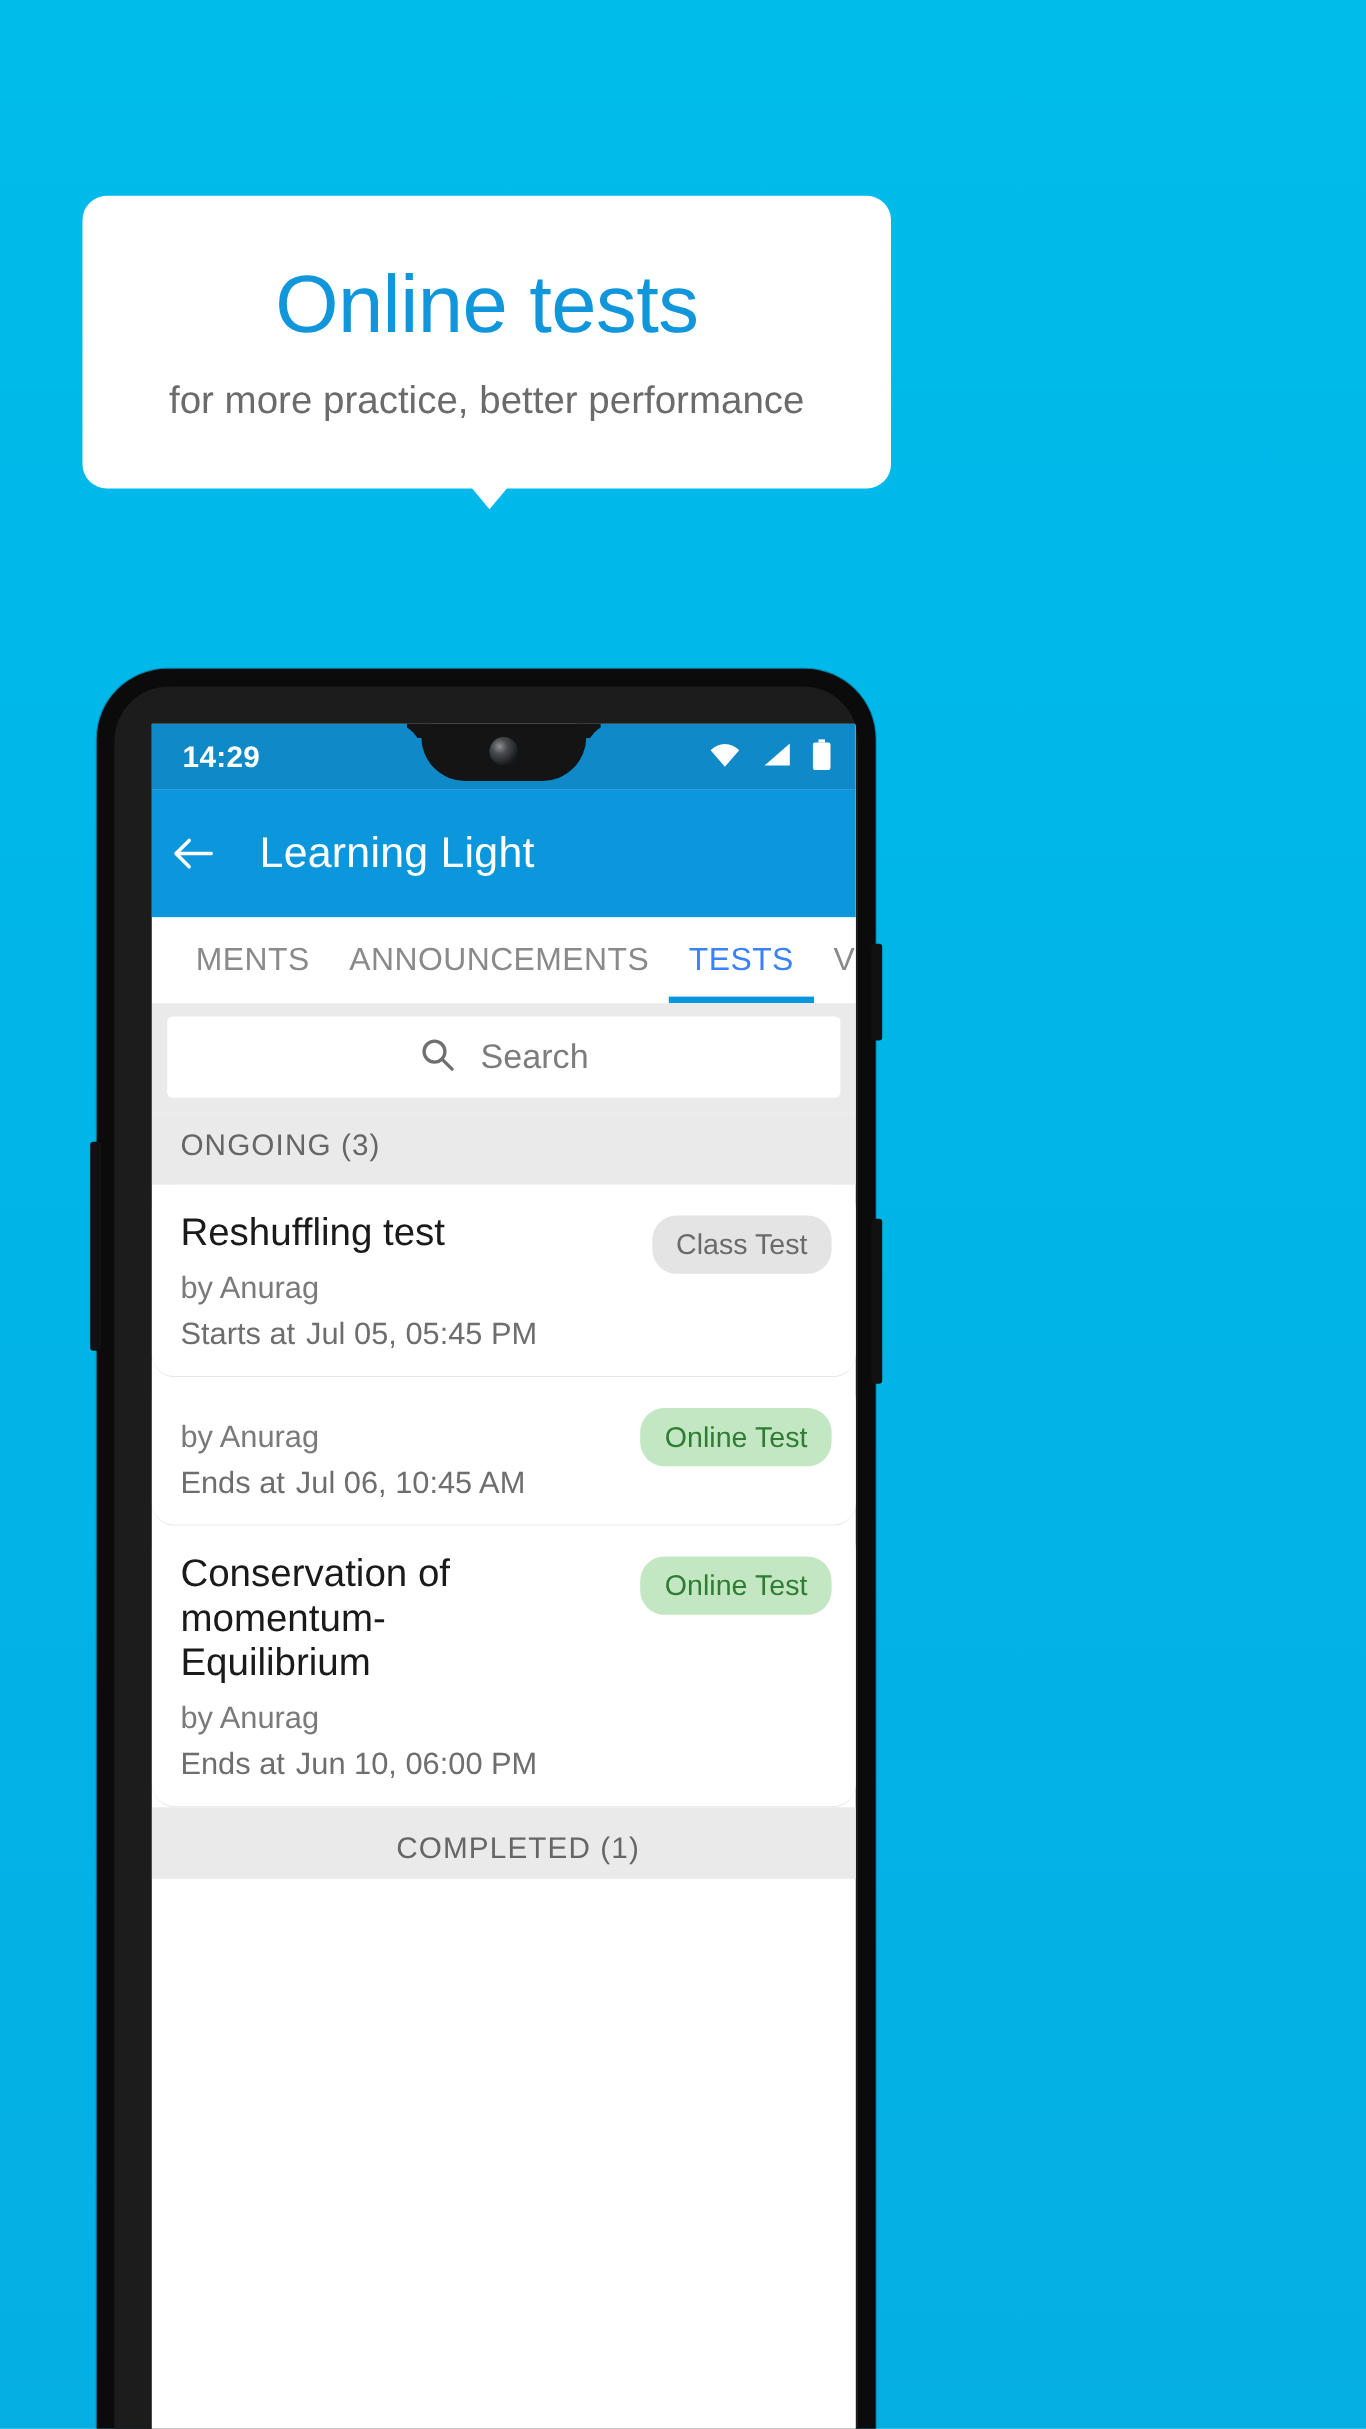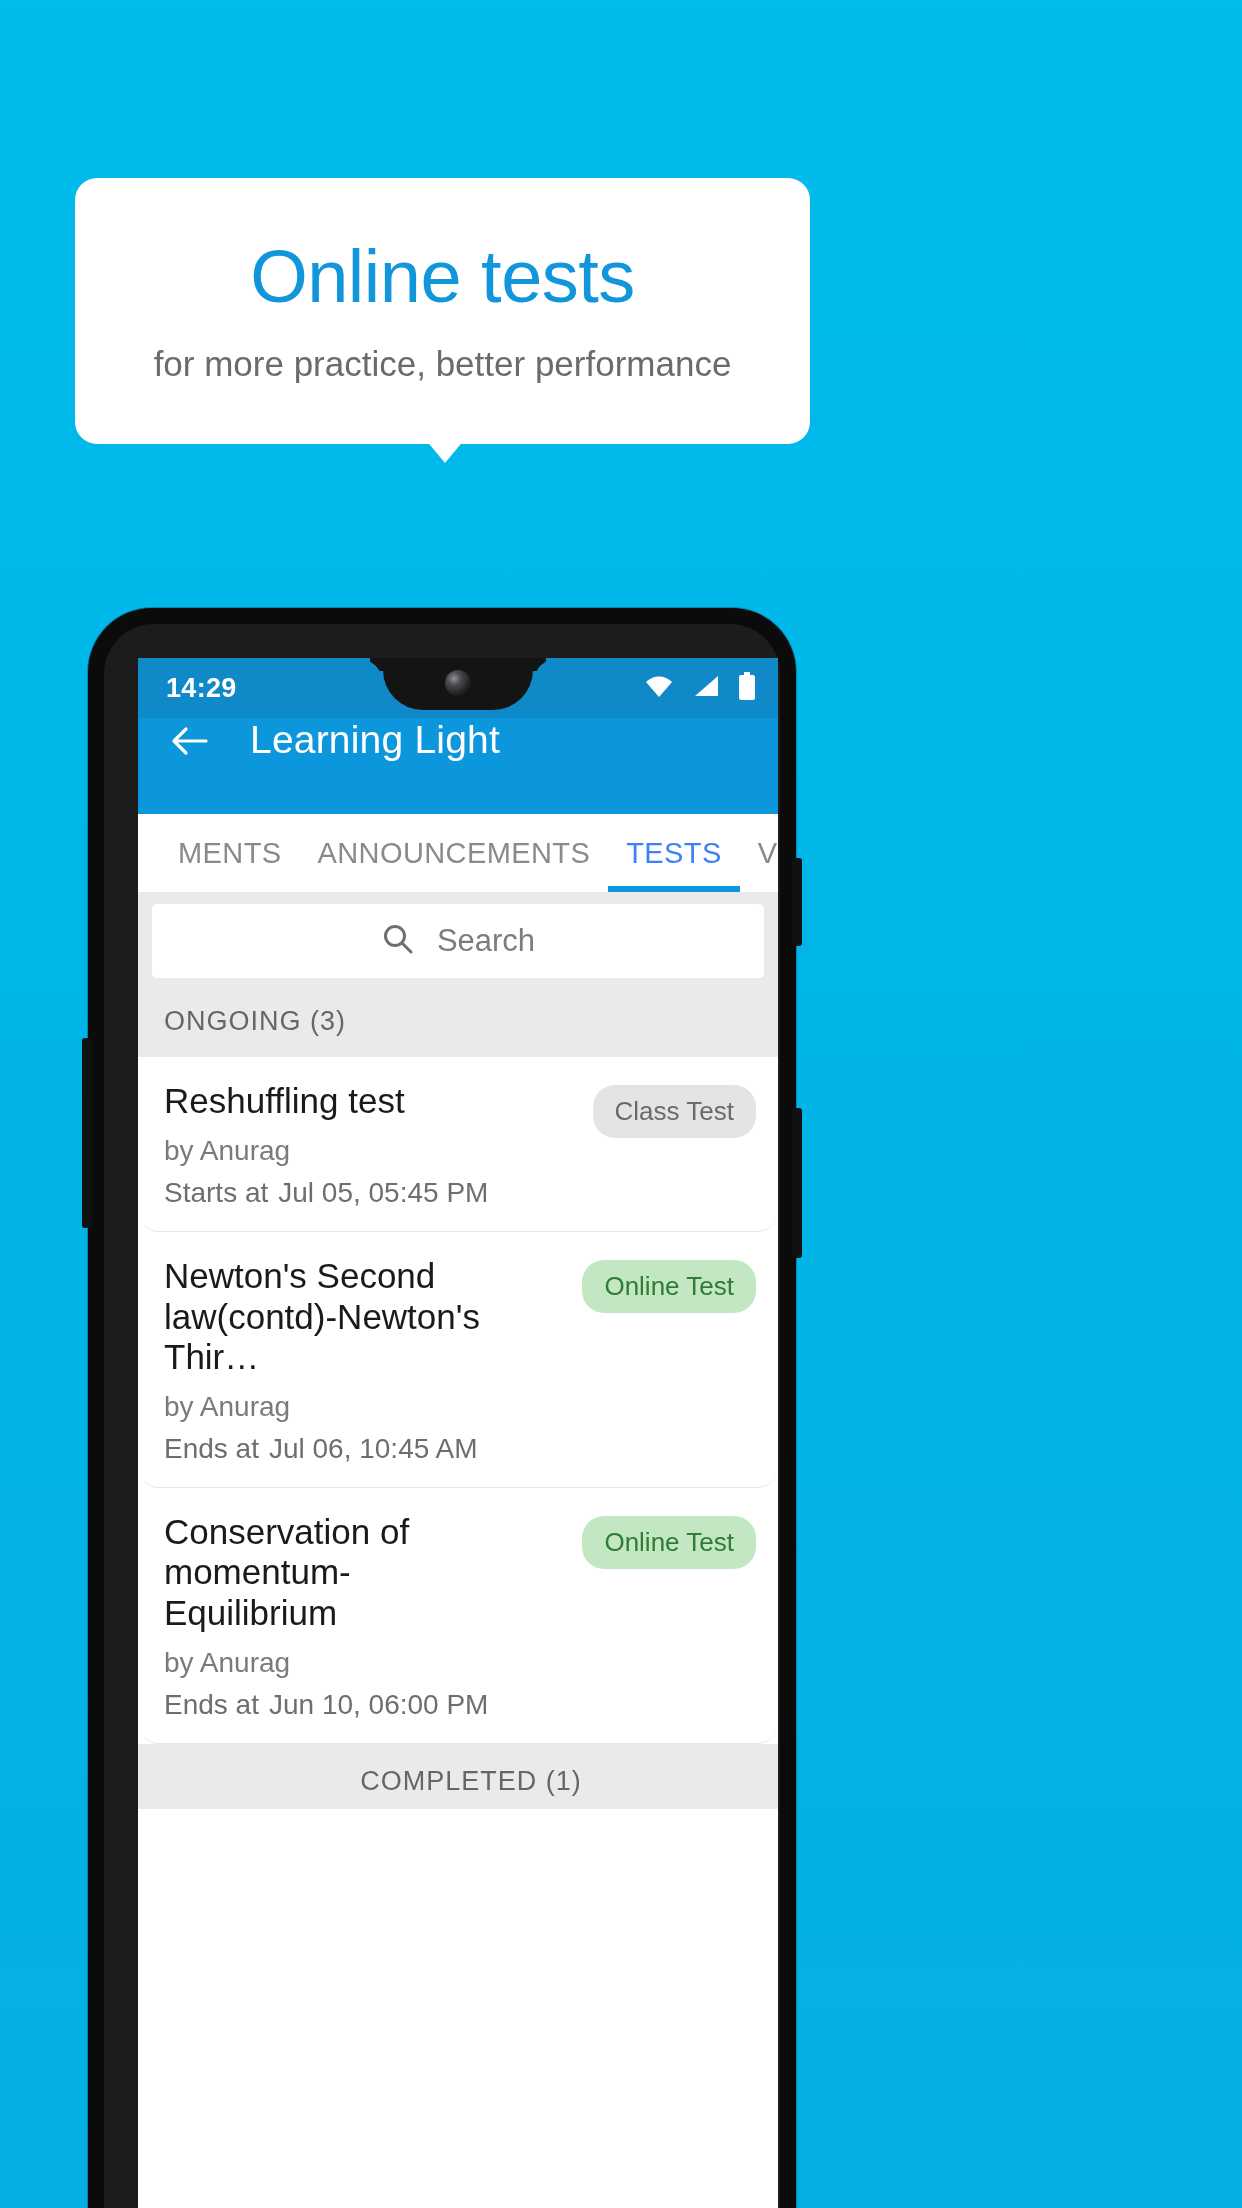--- a/index.html
+++ b/index.html
@@ -121,25 +121,25 @@
     position:absolute;
     left:50%; top:12px;
     transform:translateX(-50%);
     width:26px; height:26px;
     border-radius:50%;
     background:radial-gradient(circle at 35% 33%, #8f9094 0%, #4b4c50 28%, #1a1b1e 70%, #0a0a0c 100%);
   }
 
   
   .appbar {
-    height:96px;
+    height:116px;
     background:#0C97DC;
     display:flex;
-    align-items:flex-start;
-    padding-left:28px;
+    align-items:center;
+    padding-left:14px;
     color:#ffffff;
   }
   .back-arrow { width:46px; height:46px; flex:0 0 auto; }
   .appbar-title {
     margin-left:38px;
     font-size:39px;
     font-weight:400;
     letter-spacing:0.2px;
   }
 
@@ -329,21 +329,20 @@
           <div class="row-by">by Anurag</div>
           <div class="row-when">
             <span class="when-label">Starts at</span><span>Jul 05, 05:45 PM</span>
           </div>
         </div>
         <div class="badge class">Class Test</div>
       </div>
 
       <div class="row">
         <div class="row-left">
-          <div class="row-title">Newton's Second law(contd)-Newton's Thir…</div>
           <div class="row-by">by Anurag</div>
           <div class="row-when">
             <span class="when-label">Ends at</span><span>Jul 06, 10:45 AM</span>
           </div>
         </div>
         <div class="badge online">Online Test</div>
       </div>
 
       <div class="row">
         <div class="row-left">

